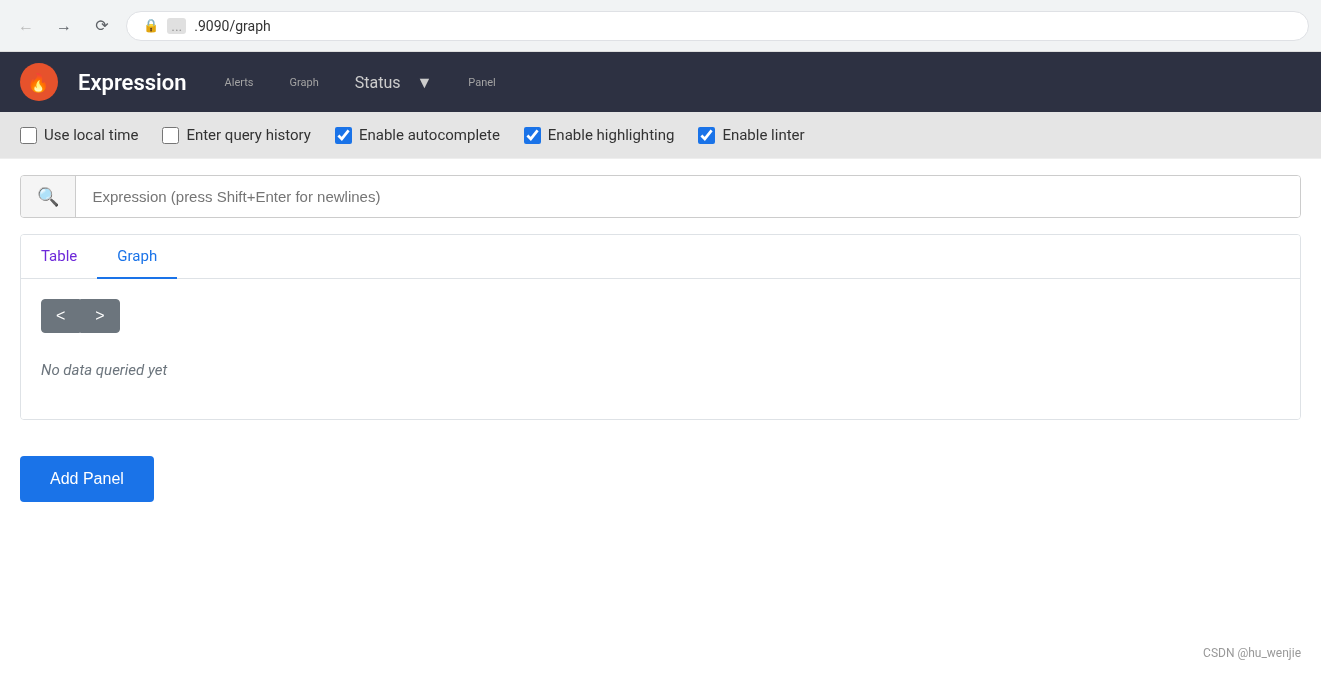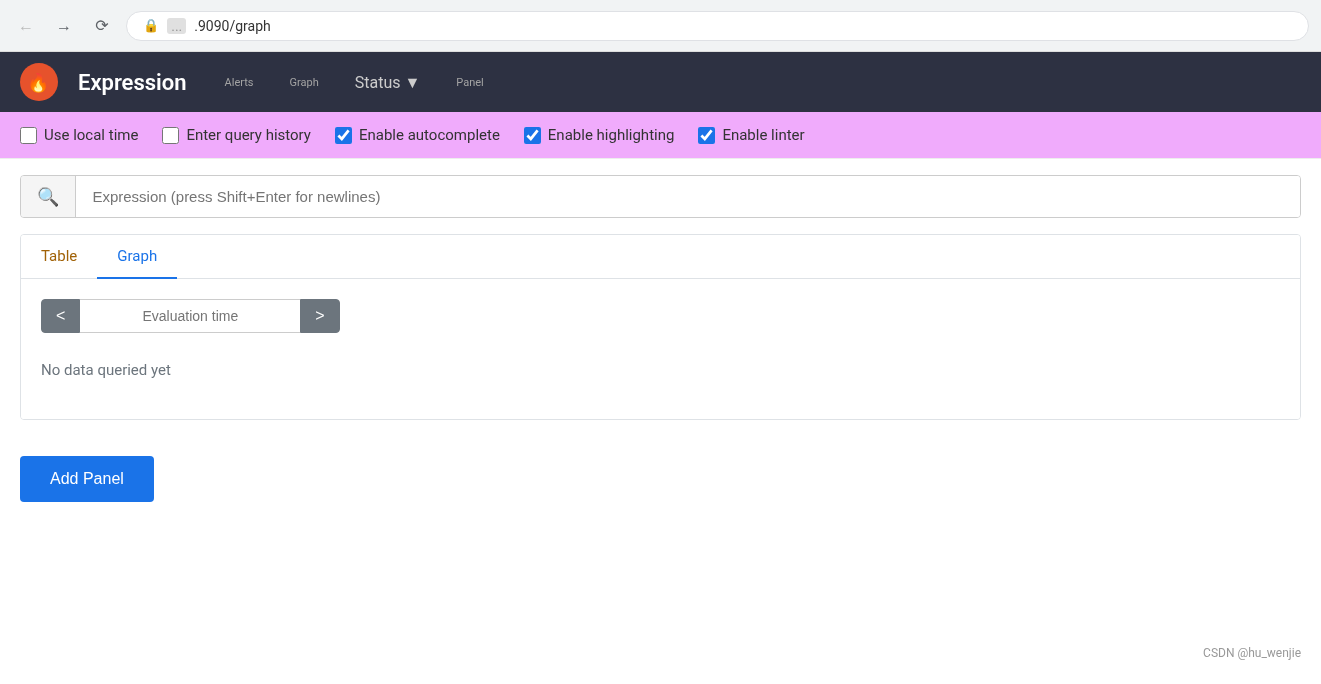--- a/index.html
+++ b/index.html
@@ -79,32 +79,32 @@
       font-size: 11px;
       text-decoration: none;
       padding: 4px 8px;
       cursor: pointer;
     }
     .navbar-dropdown {
       color: #ccc;
       font-size: 16px;
       display: flex;
       align-items: flex-start;
-      gap: 4px;
+      gap: 16px;
       cursor: pointer;
       padding: 4px 8px;
     }
 
     
     .options-bar {
       display: flex;
       align-items: flex-end;
       gap: 24px;
       padding: 14px 20px;
-      background: #f0abfc;
+      background: #e5e5e5;
       border-bottom: 1px solid #eee;
       flex-wrap: wrap;
     }
     .checkbox-item {
       display: flex;
       align-items: center;
       gap: 7px;
       cursor: pointer;
     }
     .checkbox-item input[type="checkbox"] {
@@ -159,21 +159,21 @@
       display: flex;
       border-bottom: 1px solid #dee2e6;
       background: #fff;
     }
     .tab {
       padding: 12px 20px;
       font-size: 15px;
       cursor: pointer;
       border-bottom: 2px solid transparent;
       margin-bottom: -1px;
-      color: #a16207;
+      color: #6d28d9;
     }
     .tab.active {
       color: #1a73e8;
       border-bottom-color: #1a73e8;
     }
 
     
     .tab-content {
       padding: 20px;
       background: #fff;
@@ -205,20 +205,21 @@
       font-size: 14px;
       width: 220px;
       text-align: center;
       color: #666;
     }
 
     .no-data {
       color: #6c757d;
       font-size: 15px;
       padding: 8px 0 20px 0;
+      font-style: italic;
     }
 
     
     .add-panel-btn {
       margin: 20px 20px;
       background: #1a73e8;
       color: #fff;
       border: none;
       padding: 14px 30px;
       font-size: 16px;
@@ -306,21 +307,20 @@
 
   <div class="tabs">
     <div class="tab">Table</div>
     <div class="tab active">Graph</div>
   </div>
 
   <div class="tab-content">
 
     <div class="eval-row">
       <button class="eval-btn">&lt;</button>
-      <input class="eval-input" type="text" placeholder="Evaluation time" style="">
       <button class="eval-btn">&gt;</button>
     </div>
 
     <div class="no-data">No data queried yet</div>
   </div>
 </div>
 
 
 <button class="add-panel-btn">Add Panel</button>
 

